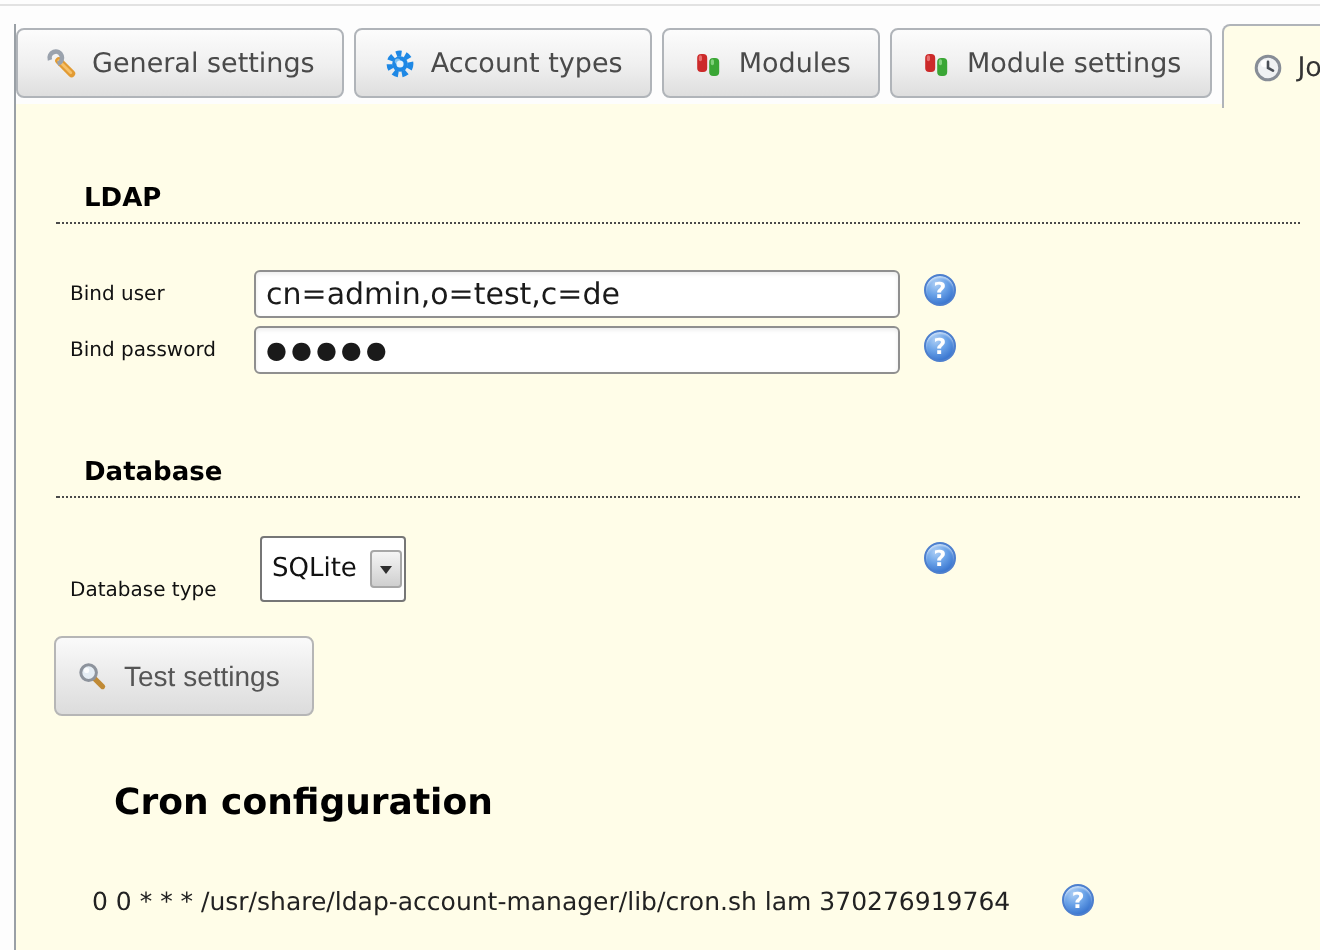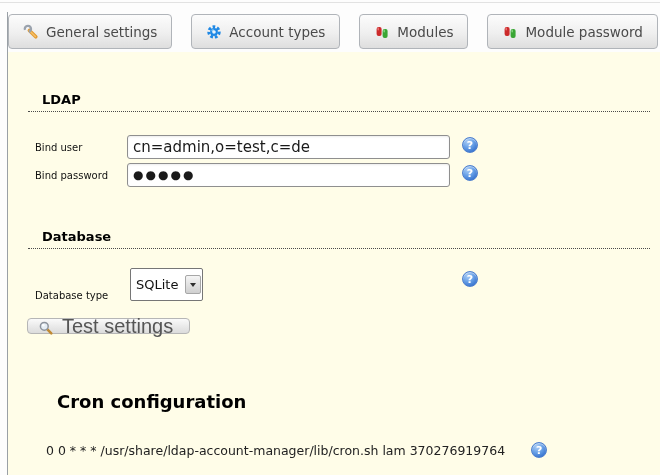--- a/index.html
+++ b/index.html
@@ -10,21 +10,21 @@
     font-family:"DejaVu Sans","Liberation Sans",sans-serif;
     color:#1a1a1a;
   }
   .top-rule { position:absolute; top:2px; left:0; right:0; height:1px; background:#e2e2e2; }
   .panel-border { position:absolute; left:7px; top:12px; bottom:0; width:1px; background:#9aa0a6; }
 
   
   .tabs { position:absolute; left:8px; top:14px; height:40px; display:flex; align-items:flex-start; }
   .tab {
     display:inline-flex; align-items:center; gap:7px;
-    height:35px; margin-right:19px; padding:0 14px;
+    height:35px; margin-right:5px; padding:0 14px;
     border:1px solid #b0b4b9; border-radius:4px;
     background:linear-gradient(#fcfcfc,#efefef 55%,#dedede);
     font-size:13.5px; color:#4a4a4a; cursor:pointer; white-space:nowrap;
   }
   .tab.active {
     margin-top:-2px; height:42px; padding-top:1px;
     background:#fffde8; border-bottom:none;
     border-radius:4px 4px 0 0; color:#333; position:relative; z-index:3;
   }
   .tab .ticon { width:16px; height:16px; display:inline-block; flex:0 0 16px; }
@@ -67,24 +67,24 @@
   .select-btn {
     width:16px; height:19px; margin:1px;
     border:1px solid #a7a7a7; border-radius:2px;
     background:linear-gradient(#f5f5f5,#cfcfcf);
     display:flex; align-items:center; justify-content:center;
   }
   .select-arrow { width:0; height:0; border-left:3.5px solid transparent; border-right:3.5px solid transparent; border-top:4.5px solid #2e2e2e; }
 
   .btn {
     position:absolute; display:inline-flex; align-items:center; gap:8px;
-    padding:5px 16px 5px 10px; height:16px;
+    padding:5px 16px 5px 10px; height:40px;
     border:1px solid #b6b6b6; border-radius:4px;
     background:linear-gradient(#fafafa,#e9e9e9 55%,#dcdcdc);
-    font-size:20px; color:#555; cursor:pointer;
+    font-size:14px; color:#555; cursor:pointer;
   }
 
   .cron-title { position:absolute; left:20px; font-size:18px; font-weight:bold; color:#000;margin-left:29px; }
   .cron-row { position:absolute; left:38px; display:flex; align-items:center; gap:26px; }
   .cron-text { font-size:12.5px; color:#222; white-space:nowrap; }
   .cron-row .help { position:static; flex:0 0 16px; }
 </style>
 </head>
 <body>
 
@@ -130,21 +130,21 @@
 
   <div class="tab">
     <span class="ticon">
       <svg viewBox="0 0 16 16" width="16" height="16">
         <rect x="2.6" y="3" width="5" height="9" rx="2" fill="#cc2a2a"></rect>
         <rect x="3.4" y="3.6" width="1.6" height="3" rx="0.8" fill="#e87070"></rect>
         <rect x="8.6" y="5" width="5" height="9" rx="2" fill="#3aa635"></rect>
         <rect x="9.4" y="5.6" width="1.6" height="3" rx="0.8" fill="#7fd07a"></rect>
       </svg>
     </span>
-    <span>Module password</span>
+    <span>Module settings</span>
   </div>
 
   <div class="tab active">
     <span class="ticon">
       <svg viewBox="0 0 16 16" width="16" height="16">
         <circle cx="8" cy="8" r="5.9" fill="#eff1f3" stroke="#878d96" stroke-width="1.5"></circle>
         <circle cx="6.2" cy="5.8" r="1.8" fill="#ffffff" opacity="0.9"></circle>
         <path d="M8 4.9 L8 8 L10.5 9.3" fill="none" stroke="#4a4f57" stroke-width="1.3" stroke-linecap="round"></path>
       </svg>
     </span>

